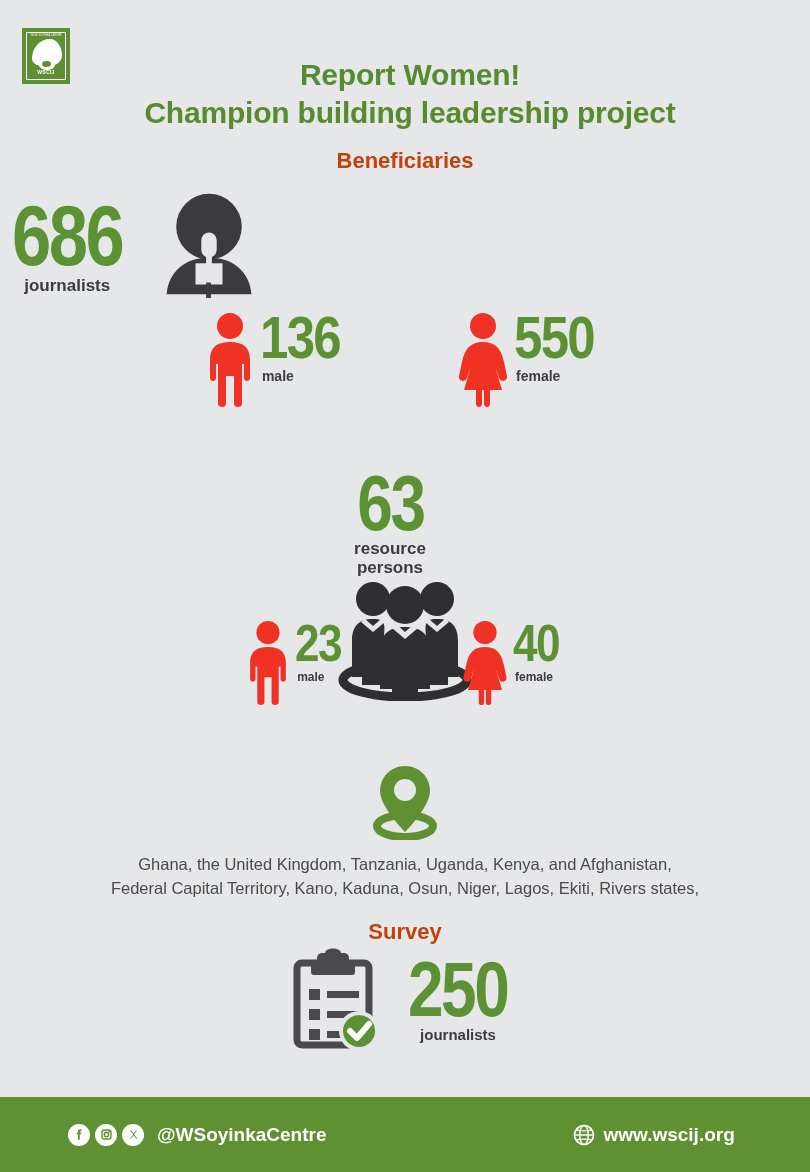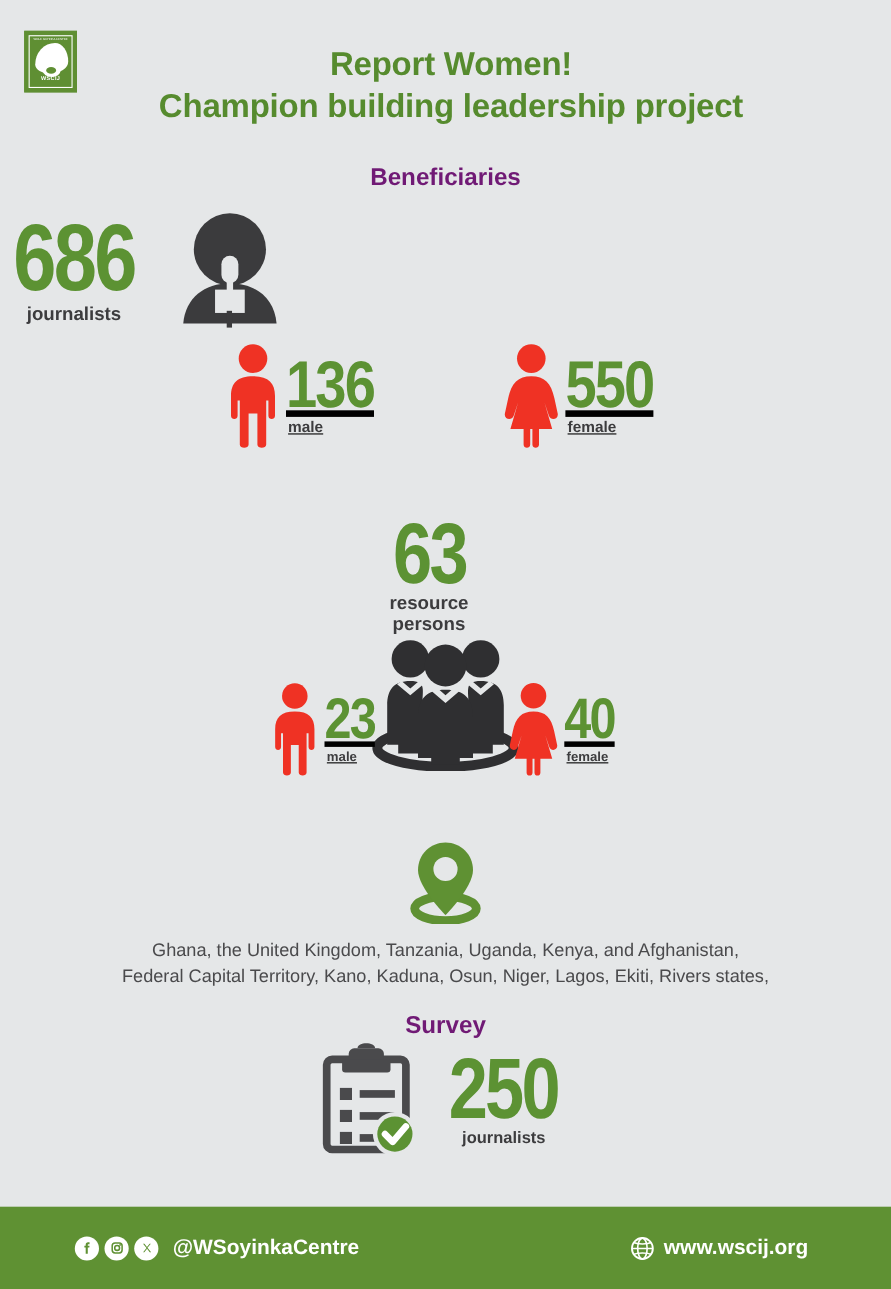--- a/index.html
+++ b/index.html
@@ -83,39 +83,39 @@
     text-align: center;
     font-size: 2.6px;
     color: #ffffff;
     font-family: "Liberation Sans", sans-serif;
   }
 
   
   .title-block {
     position: absolute;
     left: 90px;
-    top: 40px;
+    top: 56px;
     width: 640px;
     text-align: center;
   }
   .title-line {
     color: #568b2e;
     font-weight: bold;
     font-size: 30px;
     line-height: 38px;
     letter-spacing: -0.2px;
     font-family: "Liberation Sans", sans-serif;
   }
 
   
   .sec-head {
     position: absolute;
     width: 100%;
     text-align: center;
-    color: #701a75;
+    color: #c2410c;
     font-weight: bold;
     font-size: 22px;
     font-family: "Liberation Sans", sans-serif;
   }
   #beneficiaries-head { top: 148px; }
   #survey-head { top: 919px; }
 
   
   .stat-row {
     position: absolute;
@@ -143,21 +143,21 @@
     font-family: "Liberation Sans", sans-serif;
   }
 
   
   #row-journalists { top: 190px; }
   #row-journalists .num-wrap { text-align: center; margin-right: 26px; padding-top: 4px;}
   .jicon { width: 96px; height: 108px; }
 
   
   .mf-row { position: absolute; width: 100%; display:flex; justify-content:center; }
-  .mf-cell { display: flex; align-items: center; text-decoration: underline; }
+  .mf-cell { display: flex; align-items: flex-start; }
   .mf-figure { flex: 0 0 auto; }
   .mf-text { margin-left: 2px; }
   .mf-num {
     color: #5c9233;
     font-weight: bold;
     font-family: "Liberation Sans Narrow", "Liberation Sans", sans-serif;
     letter-spacing: -2px;
     transform: scaleX(0.85);
     transform-origin: left top;
   }

